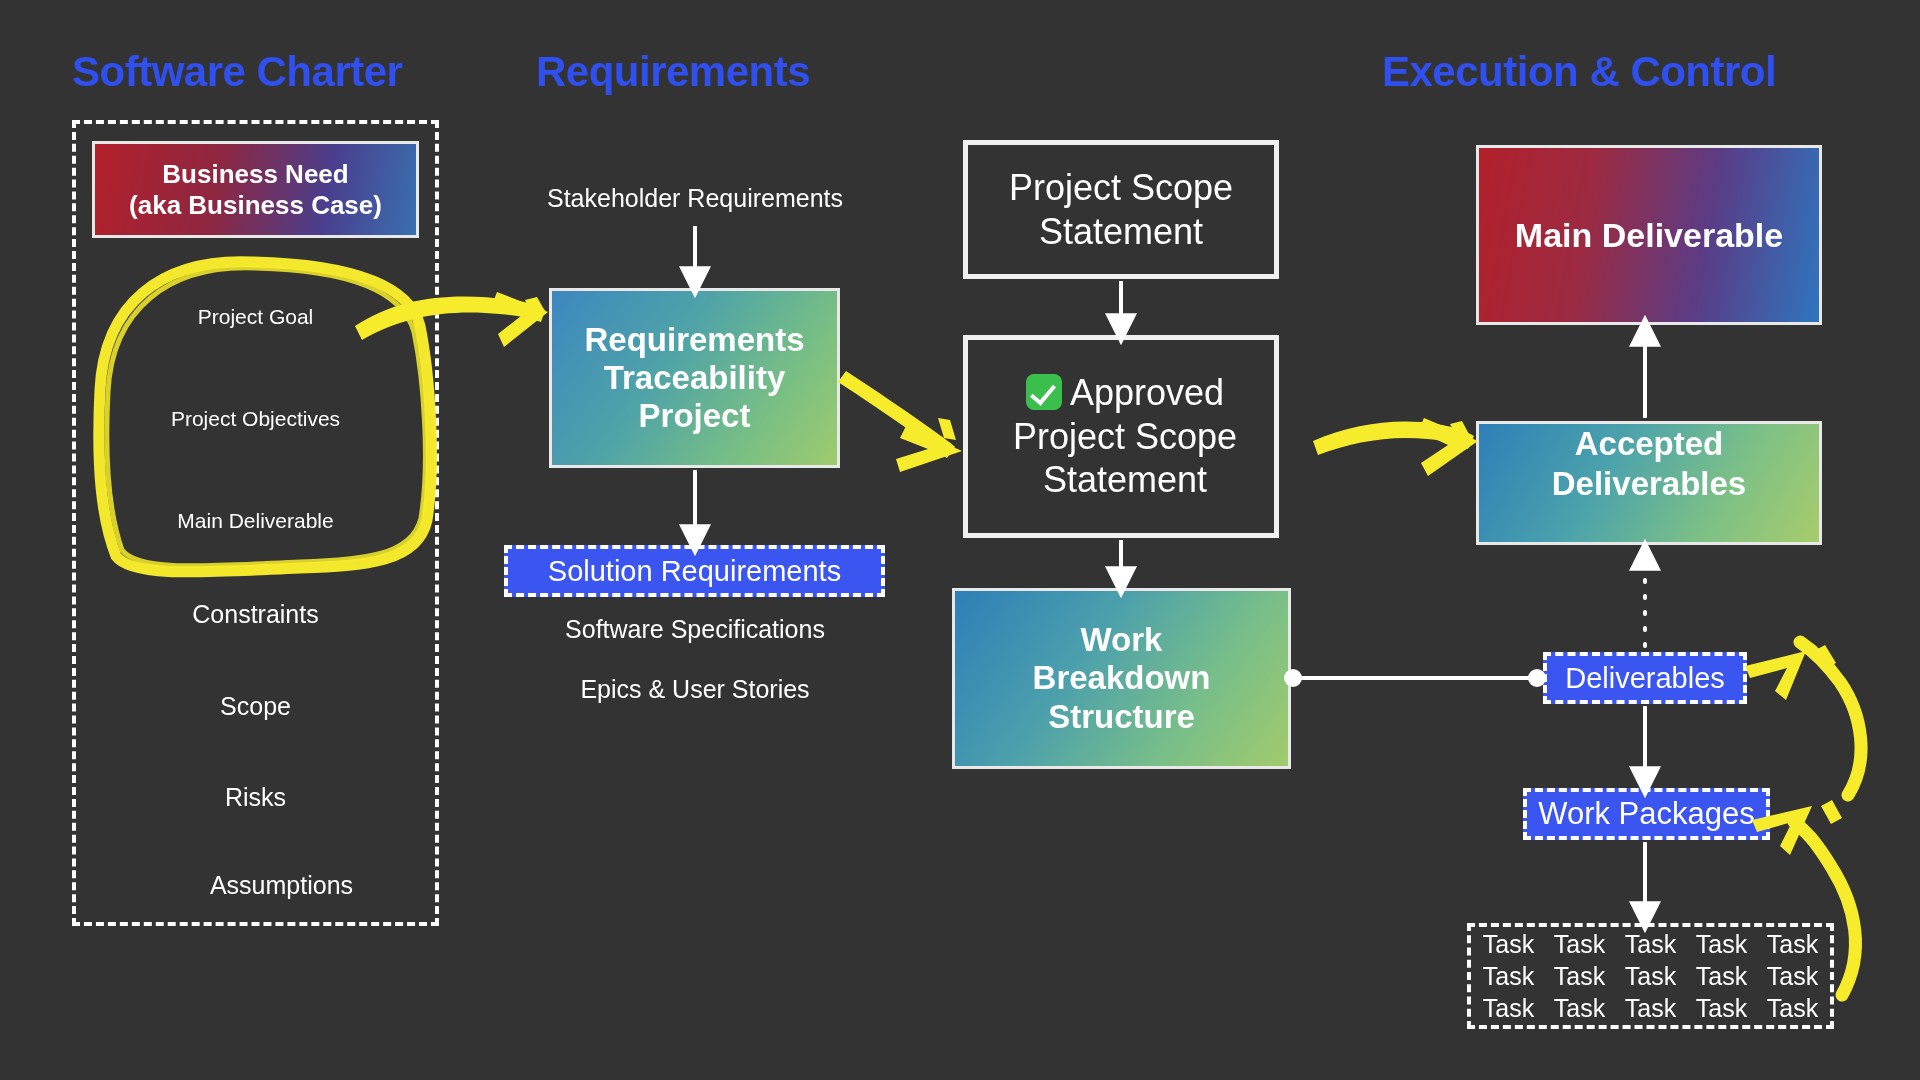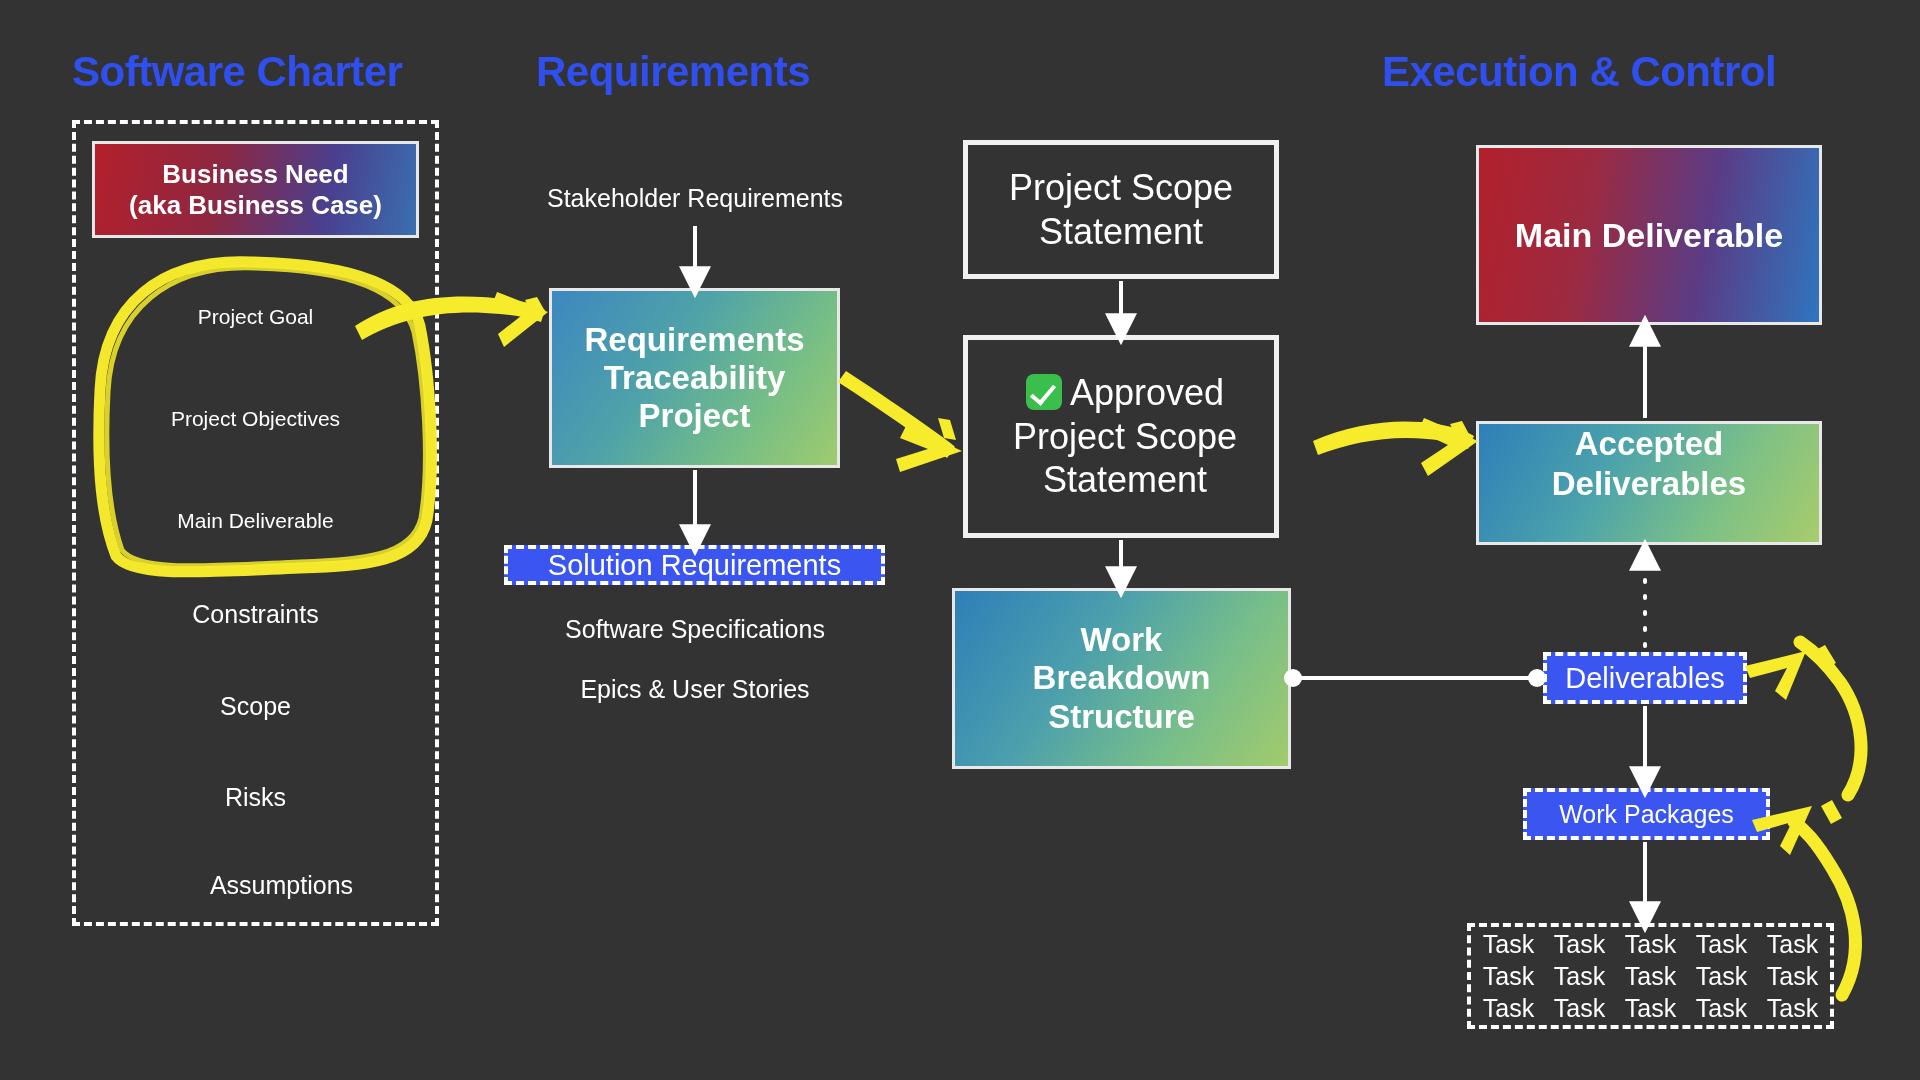--- a/index.html
+++ b/index.html
@@ -50,21 +50,21 @@
     font-size:25px;white-space:nowrap;
   }
   #rtm-box{
     position:absolute;left:549px;top:288px;width:291px;height:180px;
     border:3px solid #e8e8e8;box-sizing:border-box;
     background:linear-gradient(125deg,#3D87C0 0%,#4FA3A8 40%,#76BE86 72%,#9FCB6E 100%);
     display:flex;align-items:center;justify-content:center;
     font-weight:bold;font-size:33px;line-height:1.16;text-align:center;
   }
   #solution-req{
-    position:absolute;left:504px;top:545px;width:381px;height:40px;
+    position:absolute;left:504px;top:545px;width:381px;height:52px;
     background:#3A55F0;border:4px dashed #ffffff;box-sizing:border-box;
     display:flex;align-items:center;justify-content:center;
     font-size:29px;color:#ffffff;white-space:nowrap;
   }
   .req-sub{
     position:absolute;left:470px;width:450px;text-align:center;
     font-size:25px;white-space:nowrap;
   }
 
   
@@ -115,21 +115,21 @@
   #deliverables-box{
     position:absolute;left:1543px;top:652px;width:204px;height:52px;
     background:#3A55F0;border:4px dashed #ffffff;box-sizing:border-box;
     display:flex;align-items:center;justify-content:center;
     font-size:29px;white-space:nowrap;
   }
   #work-pkg-box{
     position:absolute;left:1523px;top:788px;width:247px;height:52px;
     background:#3A55F0;border:4px dashed #ffffff;box-sizing:border-box;
     display:flex;align-items:center;justify-content:center;
-    font-size:25px;white-space:nowrap;
+    font-size:31px;white-space:nowrap;
   }
   #task-grid{
     position:absolute;left:1467px;top:923px;width:367px;height:106px;
     border:4px dashed #ffffff;box-sizing:border-box;
     display:grid;grid-template-columns:repeat(5,1fr);grid-template-rows:repeat(3,1fr);
     align-items:center;justify-items:center;
     padding:1px 2px;
   }
   .task-cell{font-size:25px;color:#ffffff;white-space:nowrap;}
 

